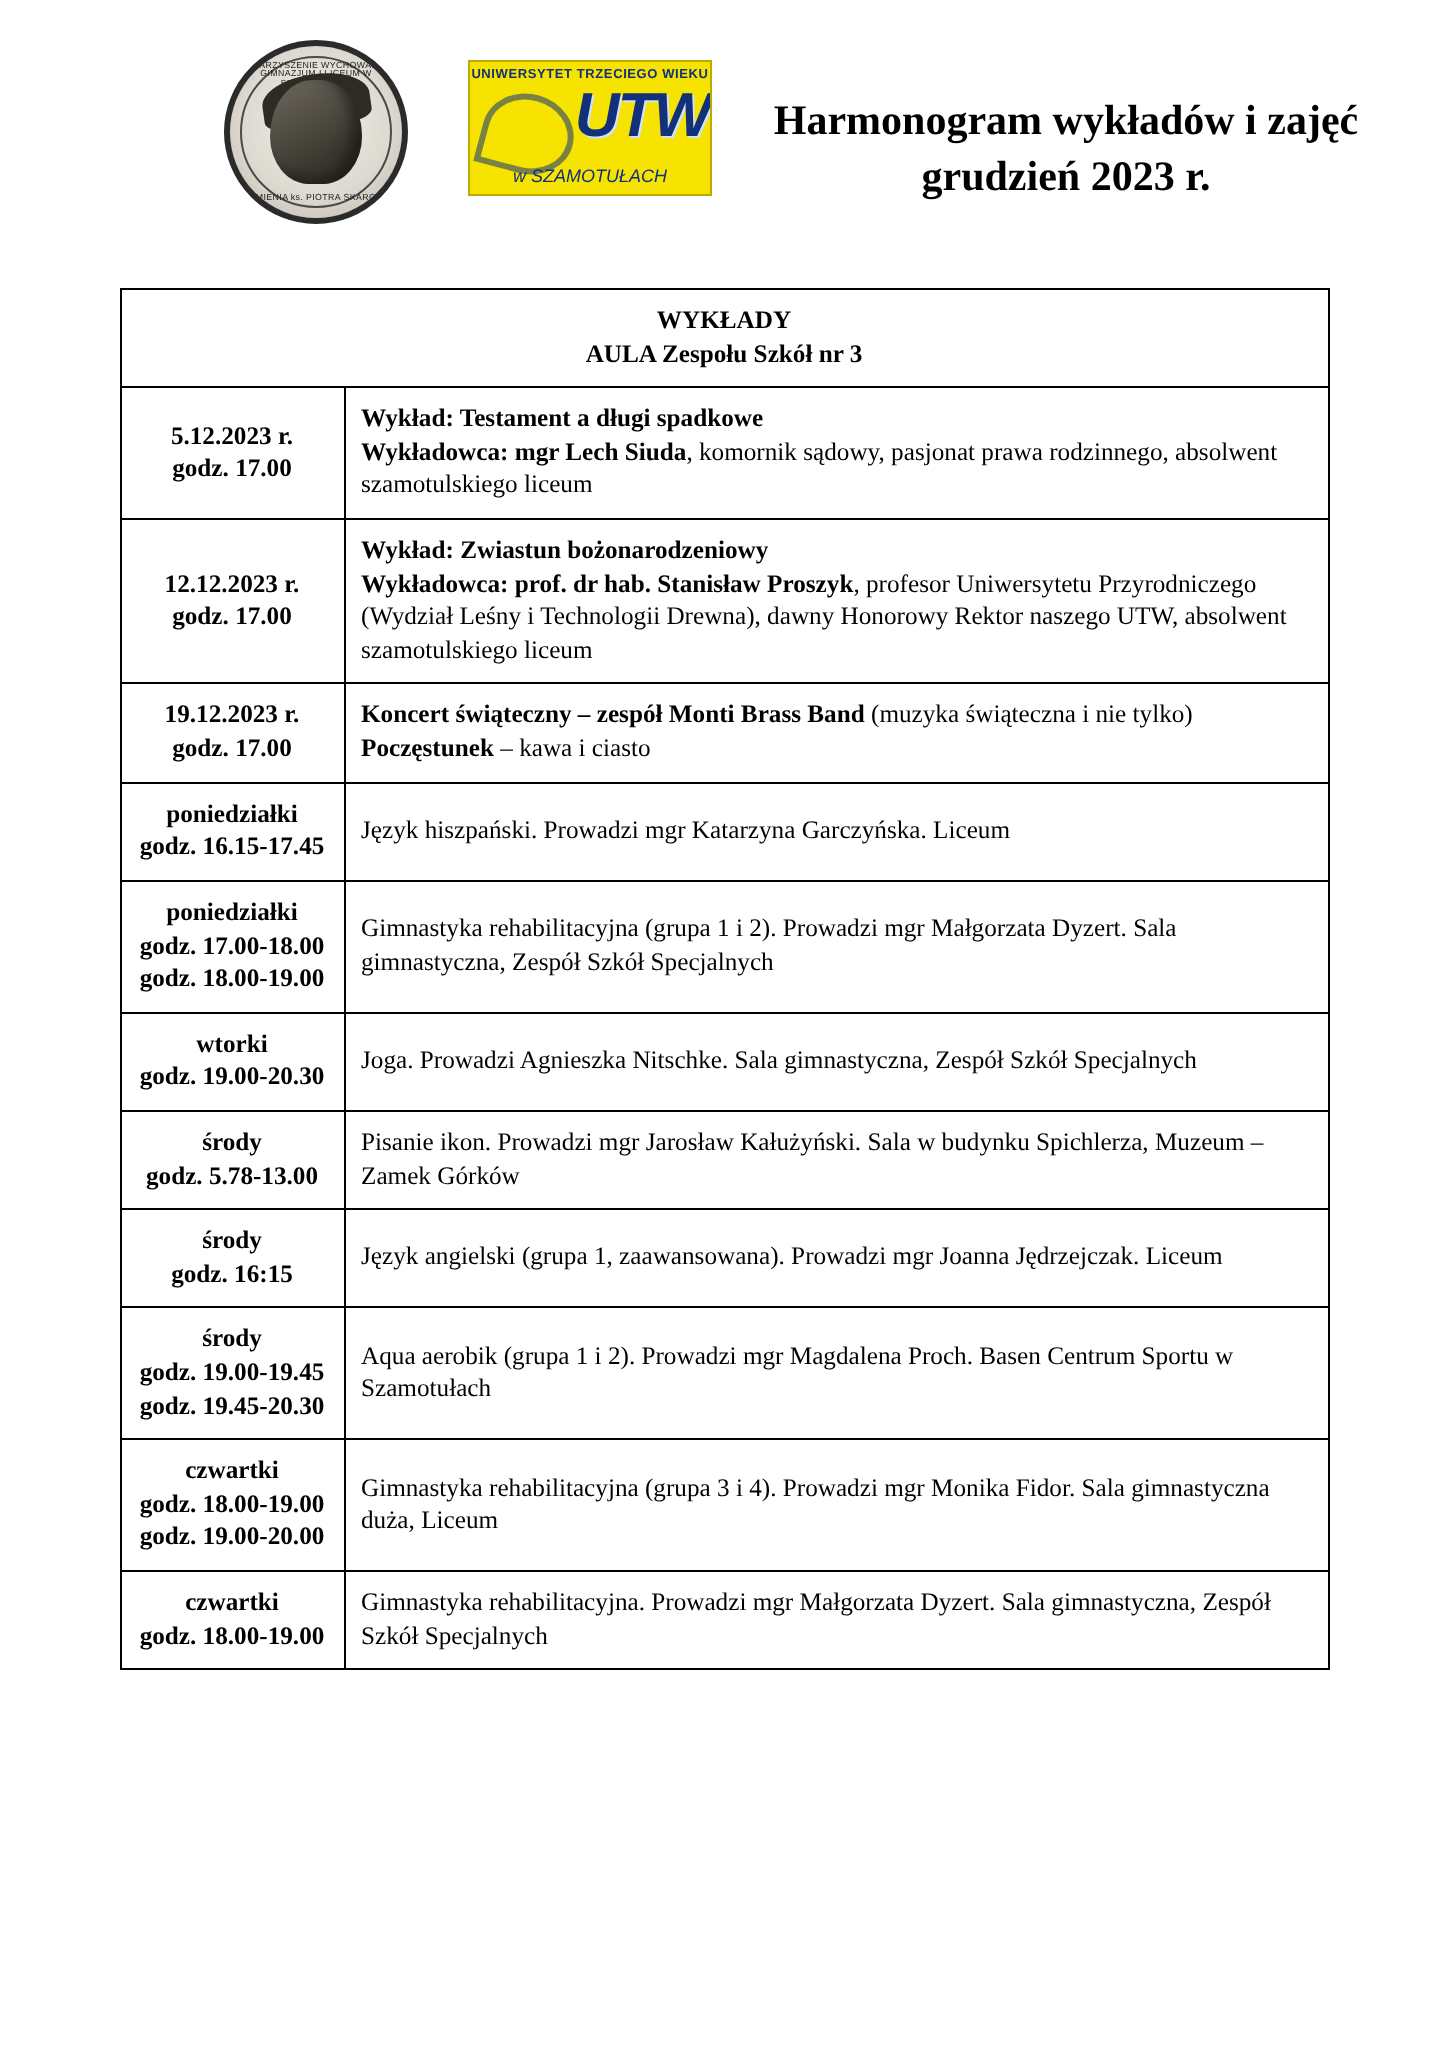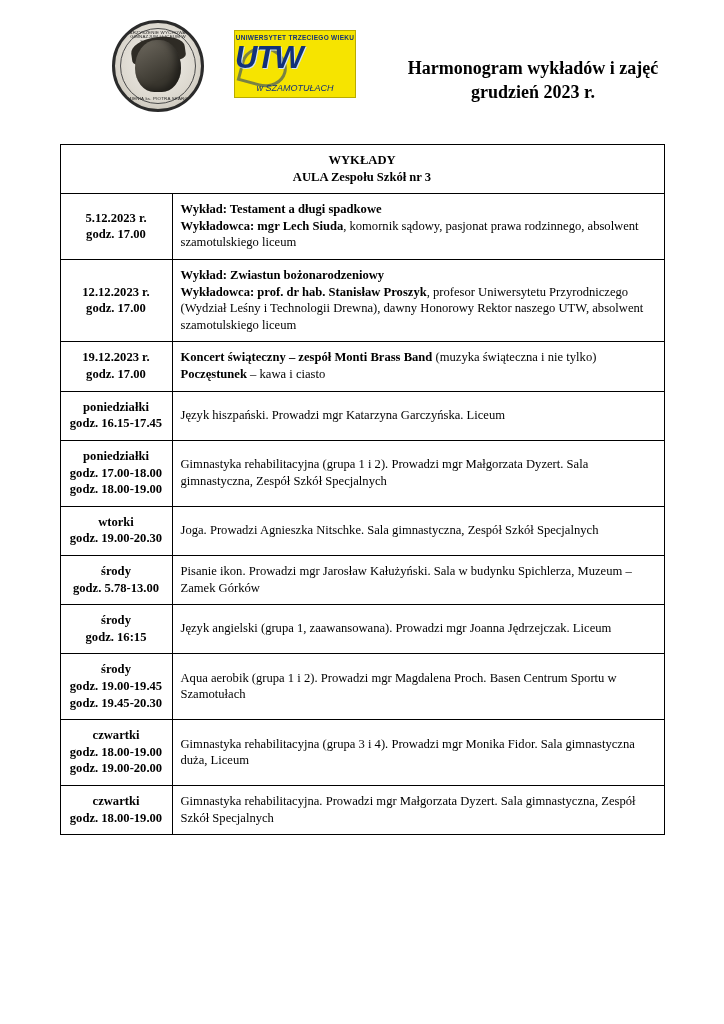--- a/index.html
+++ b/index.html
@@ -106,22 +106,22 @@
     font-family: "Liberation Sans", sans-serif;
     font-size: 6.5px;
     font-weight: bold;
     color: #12317a;
     letter-spacing: .3px;
   }
   .logo-utw .utw-main {
     position: absolute;
     top: 11px;
     left: 0;
-    right: 16px;
-    text-align: left;
+    right: 0;
+    text-align: right;
     font-family: "Liberation Sans", sans-serif;
     font-size: 31px;
     font-weight: bold;
     font-style: italic;
     color: #12317a;
     letter-spacing: -1px;
     line-height: 1;
     text-shadow: 1px 1px 0 #cfe2f7;
   }
   .logo-utw .utw-bottom {
@@ -143,24 +143,24 @@
     width: 40px;
     height: 34px;
     border: 3px solid #12317a;
     border-radius: 50% 50% 50% 0;
     transform: rotate(15deg);
     opacity: .55;
   }
 
   .title-block {
     margin-left: 26px;
-    margin-top: 38px;
-    text-align: center;
-    font-weight: bold;
-    font-size: 18px;
+    margin-top: 28px;
+    text-align: center;
+    font-weight: bold;
+    font-size: 21px;
     line-height: 1.35;
     flex: 1;
   }
 
   
   table.schedule {
     border-collapse: collapse;
     width: 605px;
     margin: 26px auto 0 auto;
     table-layout: fixed;

